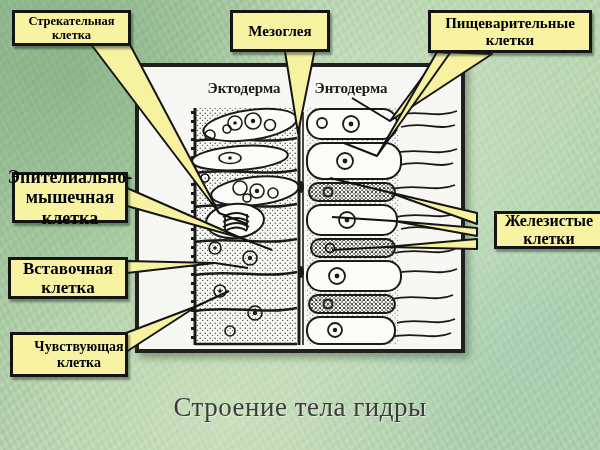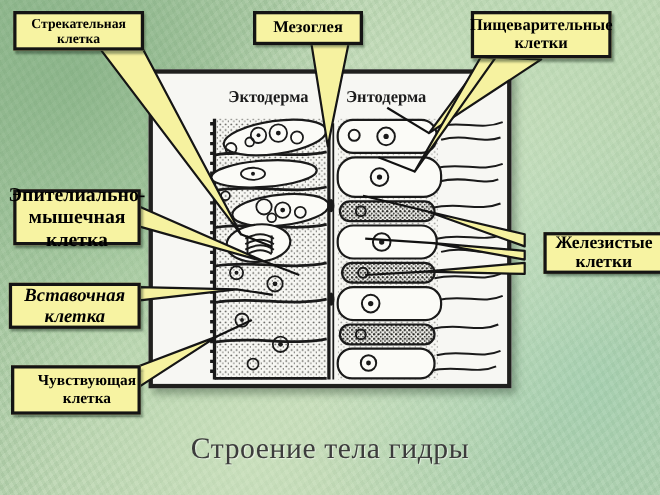--- a/index.html
+++ b/index.html
@@ -31,24 +31,24 @@
   
   .callout{
     position:absolute;z-index:10;box-sizing:border-box;
     background:#f7f3a2;border:3px solid #141414;
     box-shadow:2px 3px 2px rgba(25,45,28,.45);
     color:#000000;font-weight:bold;text-align:center;
     display:flex;align-items:center;justify-content:center;
     white-space:pre-line;line-height:1.12;
   }
   .c-stinging   {left:12px; top:10px;  width:119px;height:36px;font-size:12.5px;}
-  .c-mesoglea   {left:230px;top:10px;  width:100px;height:31px;font-size:15px;}
-  .c-digestive  {left:428px;top:10px;  width:128px;height:43px;font-size:15px;}
+  .c-mesoglea   {left:230px;top:10px;  width:100px;height:42px;font-size:15px;}
+  .c-digestive  {left:428px;top:10px;  width:164px;height:43px;font-size:15px;}
   .c-epithelial {left:12px; top:172px; width:116px;height:51px;font-size:18px;}
-  .c-interstitial{left:8px; top:257px; width:120px;height:42px;font-size:17px;font-style:italic;}
+  .c-interstitial{left:8px; top:257px; width:120px;height:42px;font-size:17px;}
   .c-sensory    {left:10px; top:332px; width:118px;height:45px;font-size:14px;padding-left:20px;}
   .c-glandular  {left:474px;top:211px; width:110px;height:38px;font-size:16px;margin-left:20px;}
   
   .title{
     position:absolute;left:55px;top:392px;width:490px;z-index:4;
     text-align:center;font-weight:normal;font-size:27px;color:#3c3c3c;
     text-shadow:1px 1px 1px rgba(255,255,255,.55);
     letter-spacing:.5px;
   }
 </style>

